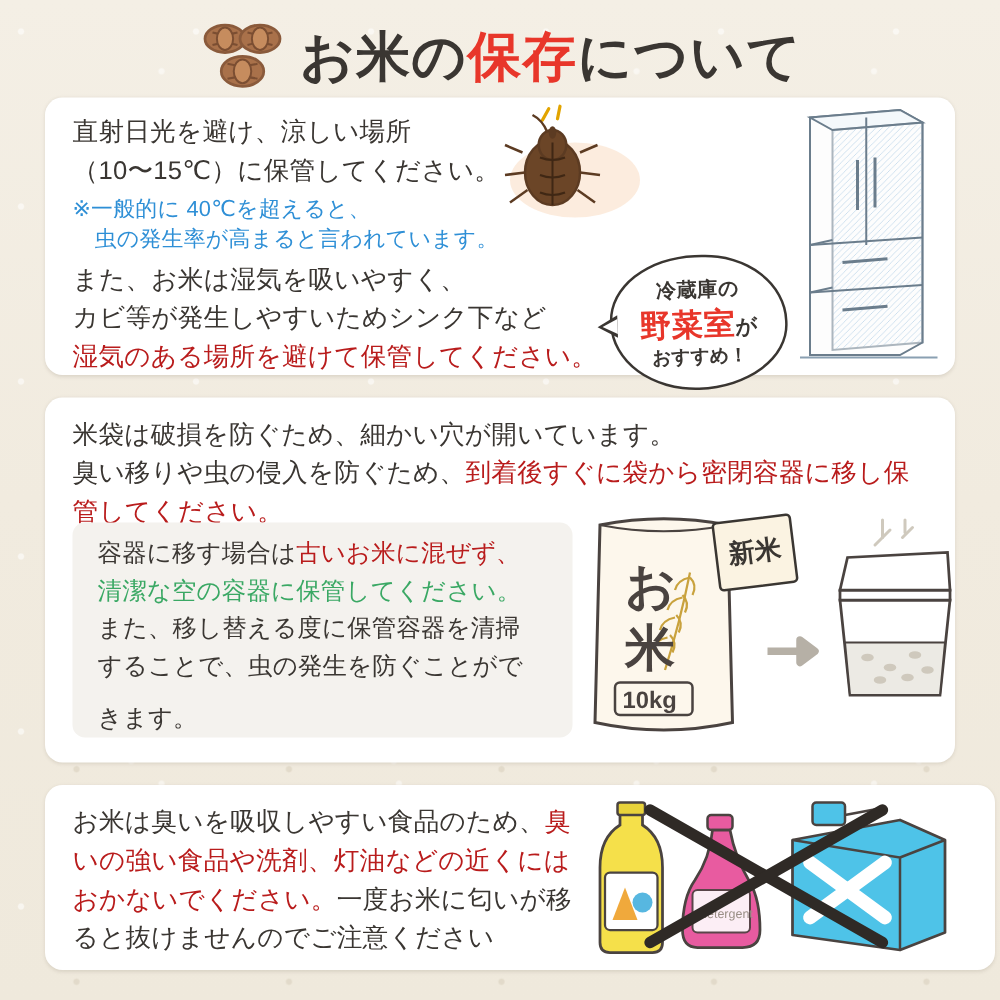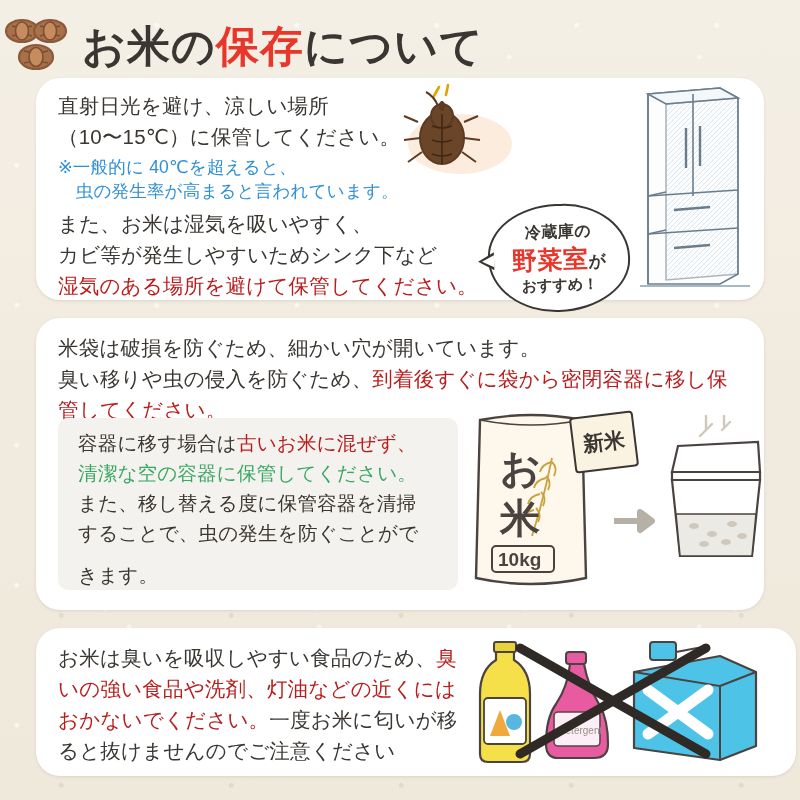--- a/index.html
+++ b/index.html
@@ -37,20 +37,21 @@
 
   
   .header {
     position: absolute;
     top: 10px;
     left: 0;
     width: 800px;
     height: 72px;
     display: flex;
     align-items: center;
+    justify-content: center;
     gap: 10px;
   }
   .rice-bales {
     width: 72px;
     height: 62px;
     position: relative;
     flex: none;
   }
   .title-text {
     font-size: 43px;
@@ -59,21 +60,21 @@
     color: #3a3632;
     line-height: 1;
     white-space: nowrap;
   }
   .title-text .accent { color: #e8362a; }
 
   
   .card {
     position: absolute;
     background: #ffffff;
-    border-radius: 24px;
+    border-radius: 14px;
     box-shadow: 0 1px 3px rgba(120,110,95,0.18);
   }
   #card-storage { left: 36px; top: 78px; width: 728px; height: 222px; }
   #card-bag     { left: 36px; top: 318px; width: 728px; height: 292px; }
   #card-smell   { left: 36px; top: 628px; width: 728px; height: 148px; padding-left: 32px; }
 
   .body-text {
     position: absolute;
     color: #3a3632;
     font-size: 20.5px;

